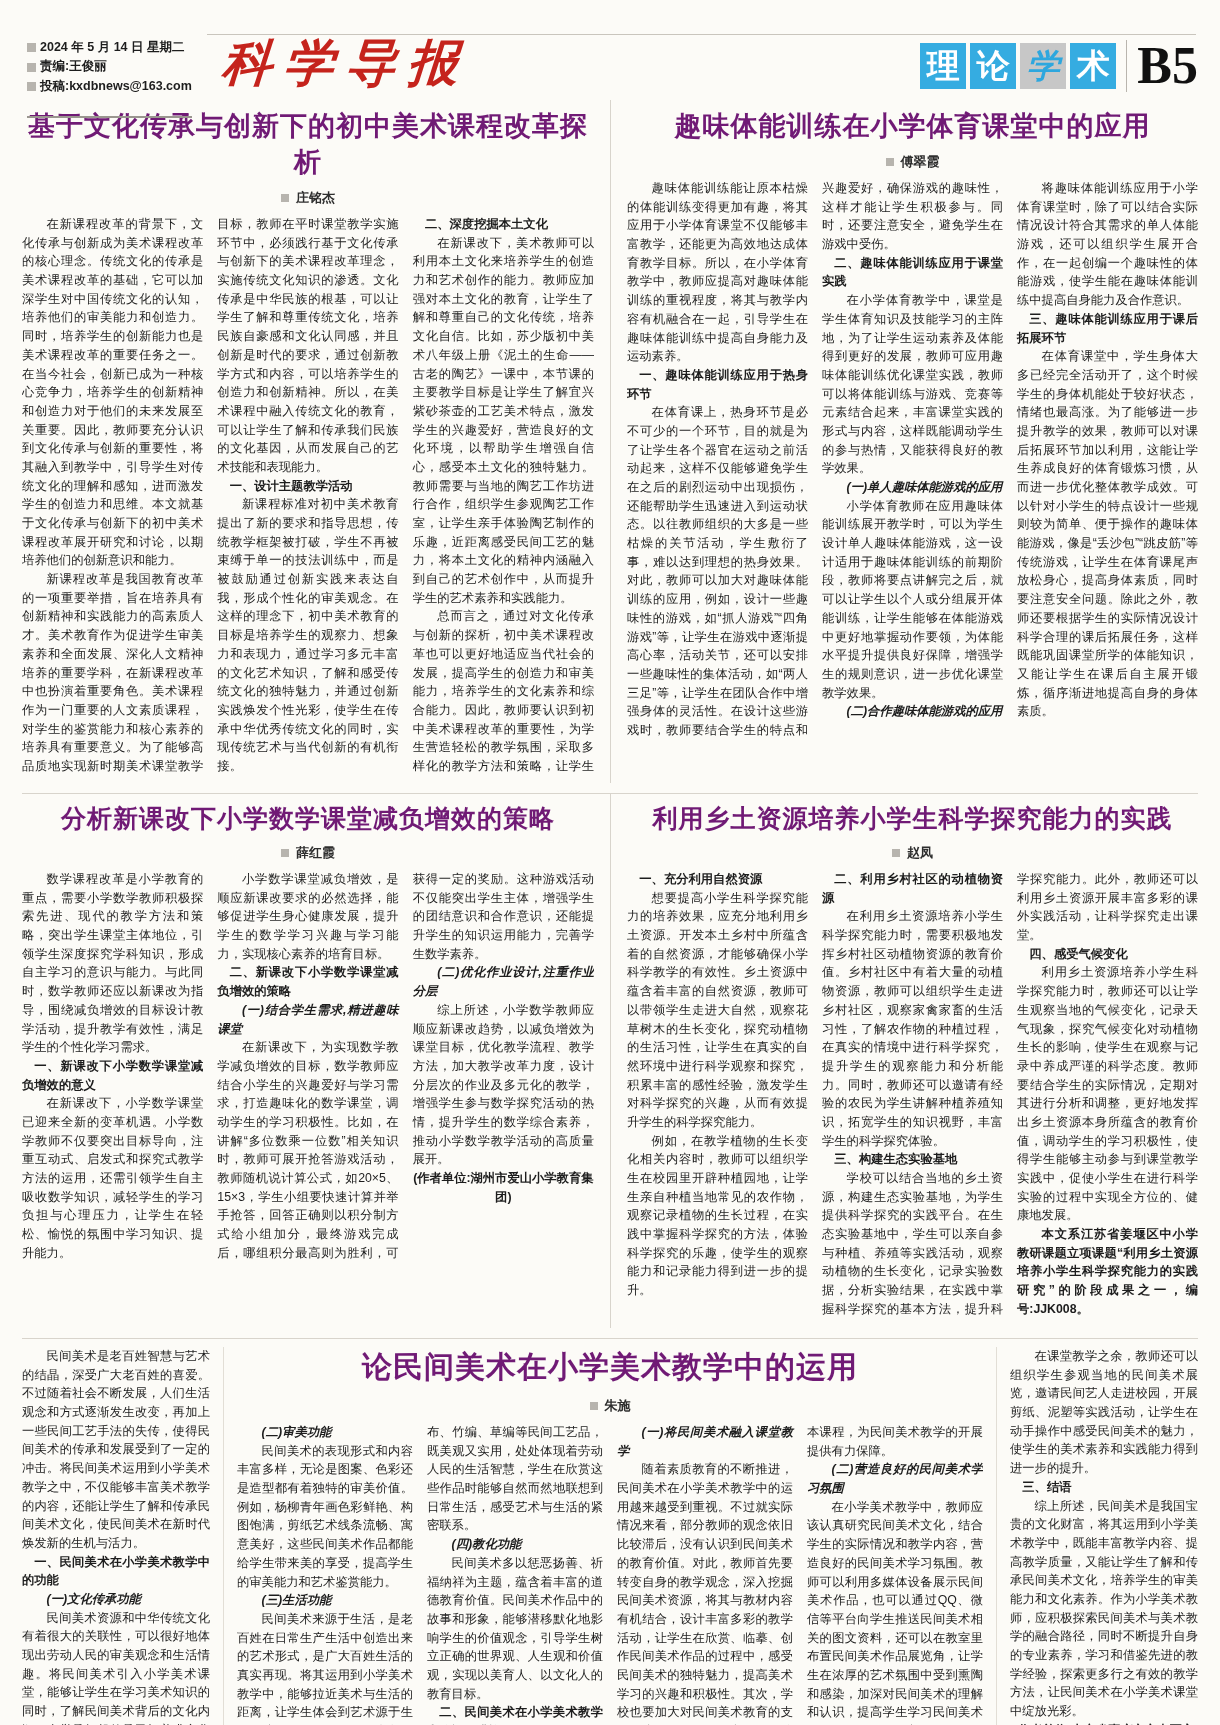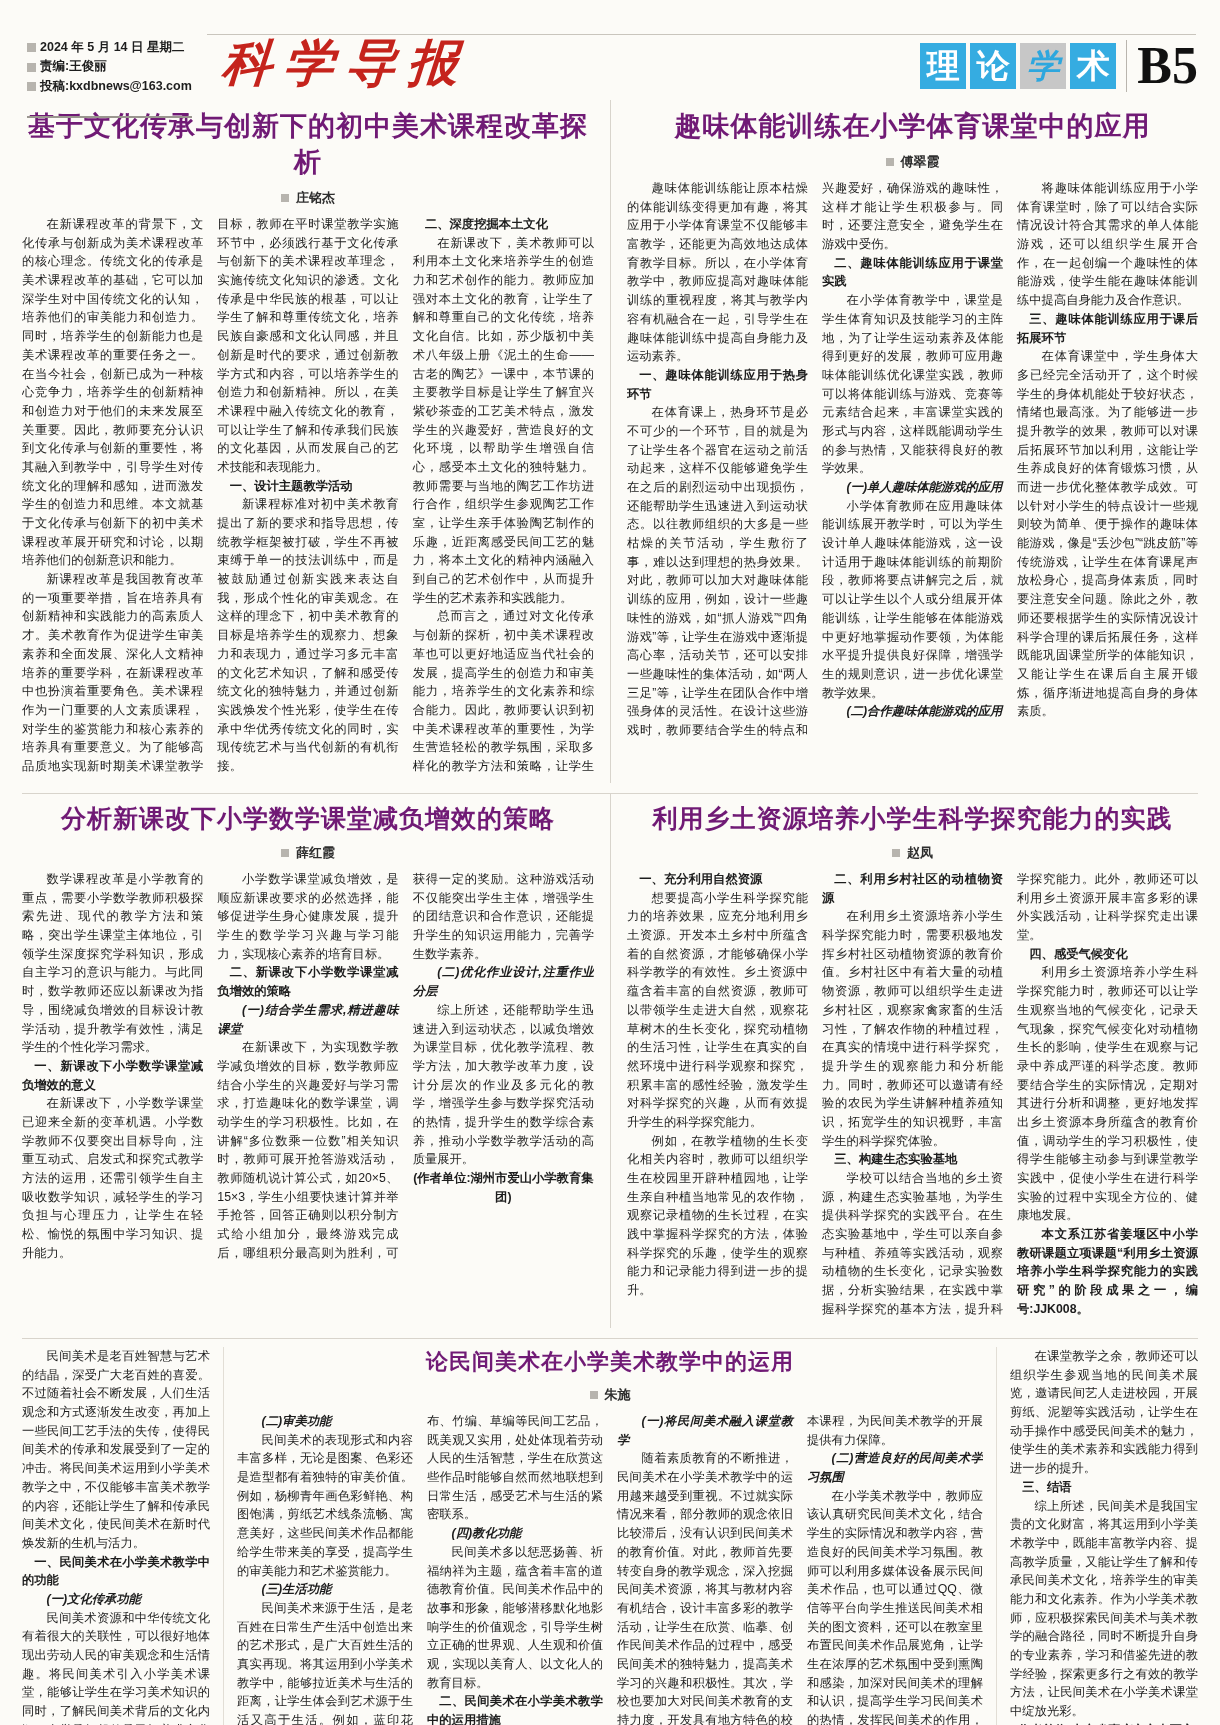--- a/index.html
+++ b/index.html
@@ -53,21 +53,21 @@
   .t-note{margin:0;font-weight:700;text-indent:2em;}
   .t-attr{margin:0;font-weight:700;text-align:center;}
 
   .hrule{border-top:1px solid #d8d4cc;margin:10px 0 0;}
 
   
   .sec5{display:flex;margin-top:8px;}
   .s5col{width:188px;flex:none;height:414px;overflow:hidden;
          font-size:12.3px;line-height:1.52;text-align:justify;}
   .s5mid{flex:1;margin:0 13px;padding:0 13px;border-left:1px solid #e2ded6;border-right:1px solid #e2ded6;}
-  .s5mid .art-title{font-size:22px;margin-top:0;}
+  .s5mid .art-title{font-size:30px;margin-top:0;}
   .cols4{column-count:4;column-gap:14px;height:330px;overflow:hidden;
          font-size:12.3px;line-height:1.52;text-align:justify;}
 </style>
 </head>
 <body>
 
 <div class="page">
 
   <div class="header">
     <div class="hdr-topline"></div>
@@ -127,21 +127,21 @@
       <div class="byline">薛红霞</div>
       <div class="cols3">
           <p class="t-p">数学课程改革是小学教育的重点，需要小学数学教师积极探索先进、现代的教学方法和策略，突出学生课堂主体地位，引领学生深度探究学科知识，形成自主学习的意识与能力。与此同时，数学教师还应以新课改为指导，围绕减负增效的目标设计教学活动，提升教学有效性，满足学生的个性化学习需求。</p>
           <p class="t-h1">一、新课改下小学数学课堂减负增效的意义</p>
           <p class="t-p">在新课改下，小学数学课堂已迎来全新的变革机遇。小学数学教师不仅要突出目标导向，注重互动式、启发式和探究式教学方法的运用，还需引领学生自主吸收数学知识，减轻学生的学习负担与心理压力，让学生在轻松、愉悦的氛围中学习知识、提升能力。</p>
           <p class="t-p">小学数学课堂减负增效，是顺应新课改要求的必然选择，能够促进学生身心健康发展，提升学生的数学学习兴趣与学习能力，实现核心素养的培育目标。</p>
           <p class="t-h1">二、新课改下小学数学课堂减负增效的策略</p>
           <p class="t-h2">(一)结合学生需求,精进趣味课堂</p>
           <p class="t-p">在新课改下，为实现数学教学减负增效的目标，数学教师应结合小学生的兴趣爱好与学习需求，打造趣味化的数学课堂，调动学生的学习积极性。比如，在讲解“多位数乘一位数”相关知识时，教师可展开抢答游戏活动，教师随机说计算公式，如20×5、15×3，学生小组要快速计算并举手抢答，回答正确则以积分制方式给小组加分，最终游戏完成后，哪组积分最高则为胜利，可获得一定的奖励。这种游戏活动不仅能突出学生主体，增强学生的团结意识和合作意识，还能提升学生的知识运用能力，完善学生数学素养。</p>
           <p class="t-h2">(二)优化作业设计,注重作业分层</p>
-          <p class="t-p">综上所述，还能帮助学生迅速进入到运动状态，以减负增效为课堂目标，优化教学流程、教学方法，加大教学改革力度，设计分层次的作业及多元化的教学，增强学生参与数学探究活动的热情，提升学生的数学综合素养，推动小学数学教学活动的高质量展开。</p>
+          <p class="t-p">综上所述，小学数学教师应顺应新课改趋势，以减负增效为课堂目标，优化教学流程、教学方法，加大教学改革力度，设计分层次的作业及多元化的教学，增强学生参与数学探究活动的热情，提升学生的数学综合素养，推动小学数学教学活动的高质量展开。</p>
           <p class="t-attr">(作者单位:湖州市爱山小学教育集团)</p>
         </div>
     </div>
     <div class="half right">
       <h1 class="art-title">利用乡土资源培养小学生科学探究能力的实践</h1>
       <div class="byline">赵凤</div>
       <div class="cols3">
           <p class="t-h1">一、充分利用自然资源</p>
           <p class="t-p">想要提高小学生科学探究能力的培养效果，应充分地利用乡土资源。开发本土乡村中所蕴含着的自然资源，才能够确保小学科学教学的有效性。乡土资源中蕴含着丰富的自然资源，教师可以带领学生走进大自然，观察花草树木的生长变化，探究动植物的生活习性，让学生在真实的自然环境中进行科学观察和探究，积累丰富的感性经验，激发学生对科学探究的兴趣，从而有效提升学生的科学探究能力。</p>
           <p class="t-p">例如，在教学植物的生长变化相关内容时，教师可以组织学生在校园里开辟种植园地，让学生亲自种植当地常见的农作物，观察记录植物的生长过程，在实践中掌握科学探究的方法，体验科学探究的乐趣，使学生的观察能力和记录能力得到进一步的提升。</p>

